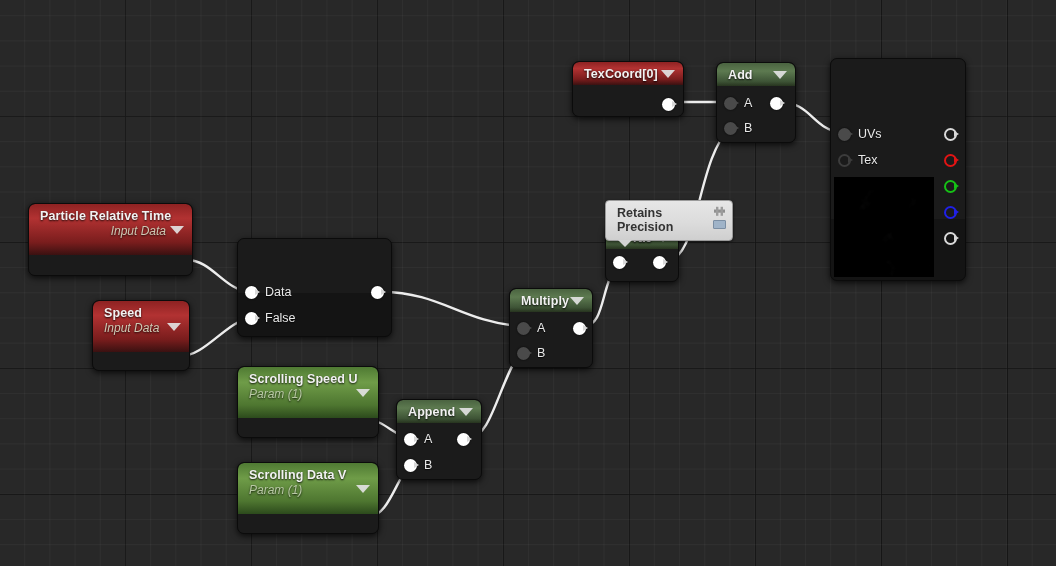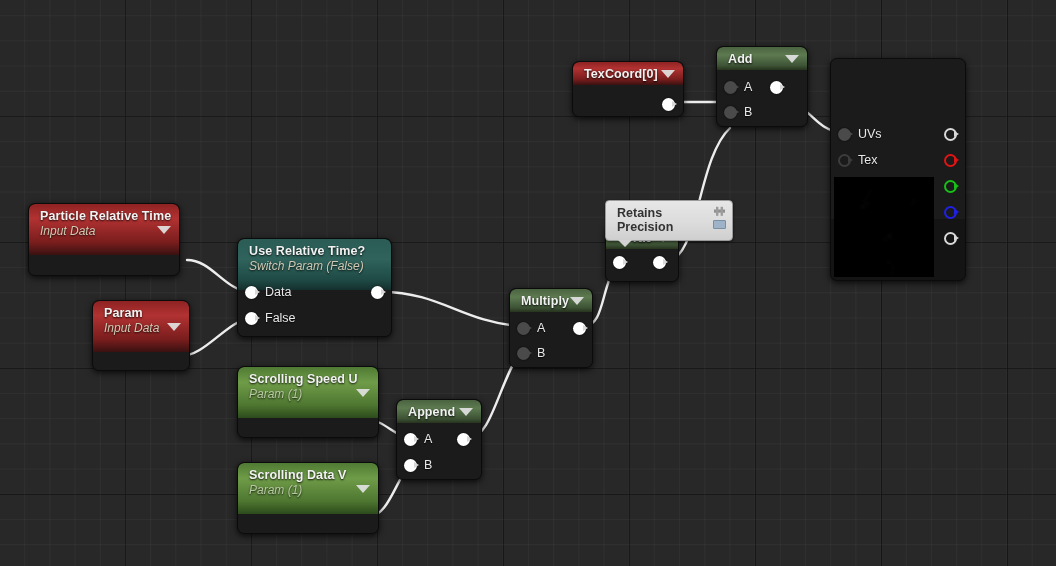--- a/index.html
+++ b/index.html
@@ -141,45 +141,41 @@
     <path d="M584,326 C606,326 600,282 620,262"></path>
 
     <path d="M664,262 C700,262 696,160 730,128"></path>
 
     <path d="M672,102 C700,102 708,102 730,102"></path>
 
     <path d="M779,102 C812,102 812,130 843,133"></path>
   </g>
 </svg>
 
-<div class="node" style="left:28px; top:203px; width:152px; height:73px;">
+<div class="node" style="left:28px; top:203px; width:165px; height:73px;text-align:right;">
   <div class="hdr h-red">
     <div class="title">Particle Relative Time</div>
     <div class="sub">Input Data</div>
     <div class="caret"></div>
   </div>
   <div class="node-body" style="height:25px;"></div>
 
 </div>
 
 <div class="node" style="left:92px; top:300px; width:98px; height:71px;">
   <div class="hdr h-red">
-    <div class="title">Param</div>
+    <div class="title">Speed</div>
     <div class="sub">Input Data</div>
     <div class="caret"></div>
   </div>
   <div class="node-body" style="height:23px;"></div>
 
 </div>
 
 <div class="node" style="left:237px; top:238px; width:155px; height:99px;">
-  <div class="hdr h-teal">
-    <div class="title">Use Relative Time?</div>
-    <div class="sub">Switch Param (False)</div>
-  </div>
   <div class="node-body" style="height:54px;"></div>
 
   <div class="pin" style="left:7px; top:47px;">
     <div class="dot filled"></div>
       <div class="arw"></div>
   </div>
   <span class="plabel" style="left:27px; top:46px;">Data</span>
 
   <div class="pin" style="left:7px; top:73px;">
     <div class="dot filled"></div>
@@ -296,21 +292,21 @@
     <div class="title">TexCoord[0]</div>
     <div class="caret"></div>
   </div>
   <div class="node-body" style="height:33px;"></div>
   <div class="pin" style="left:89px; top:36px;">
     <div class="dot filled"></div>
       <div class="arw"></div>
   </div>
 </div>
 
-<div class="node" style="left:716px; top:46px; width:92px; height:81px;">
+<div class="node" style="left:716px; top:62px; width:80px; height:81px;">
   <div class="hdr h-op" style="padding-bottom:4px;">
     <div class="title">Add</div>
     <div class="caret"></div>
   </div>
   <div class="node-body" style="height:58px;"></div>
 
   <div class="pin" style="left:7px; top:34px;">
     <div class="dot dim"></div>
       <div class="arw dim"></div>
   </div>

